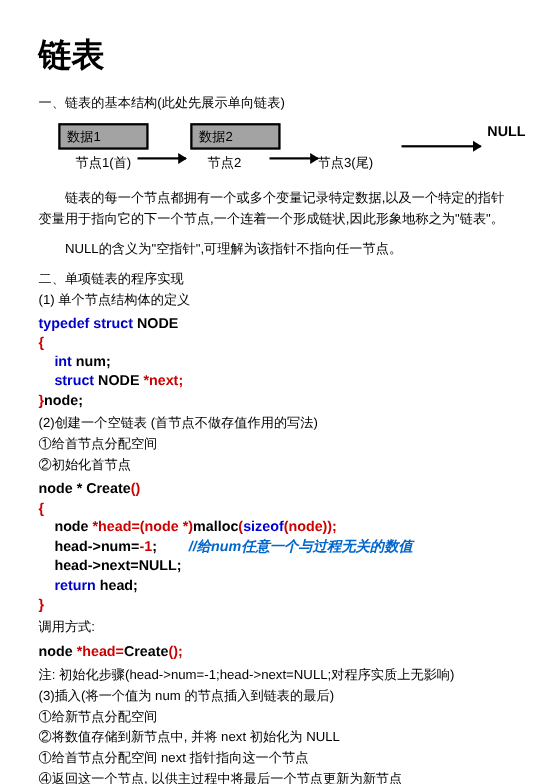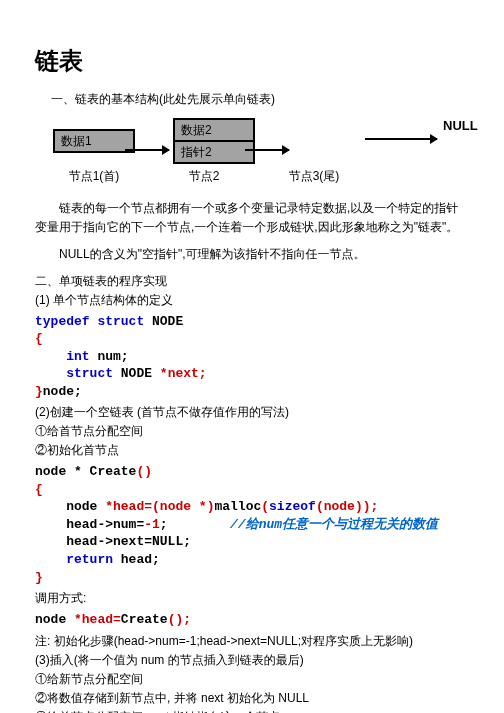--- a/index.html
+++ b/index.html
@@ -6,27 +6,27 @@
     margin: 0;
     padding: 30px 35px;
     font-family: "Microsoft YaHei", "SimSun", sans-serif;
     font-size: 12px;
     color: #000;
     width: 504px;
     box-sizing: border-box;
     background: #fff;
   }
   h1 {
-    font-size: 24px;
+    font-size: 30px;
     font-weight: bold;
-    margin: 15px 0 14px 0;
+    margin: 0 0 14px 0;
   }
   .section-label {
     font-size: 12px;
-    margin: 8px 0 10px 16px;
+    margin: 8px 0 10px 0;
   }
   .diagram {
     margin: 6px 0 14px 0;
     position: relative;
   }
   .nodes-row {
     display: flex;
     align-items: center;
     gap: 38px;
     padding-left: 18px;
@@ -75,21 +75,21 @@
     font-size: 13px;
     font-weight: bold;
   }
   .para {
     font-size: 12px;
     line-height: 1.6;
     margin: 8px 0;
     text-indent: 2em;
   }
   .code {
-    font-family: Liberation Mono, monospace;
+    font-family: Liberation Sans, sans-serif;
     font-size: 13px;
     line-height: 1.35;
     white-space: pre;
     margin: 4px 0;
   }
   .kw { color: #0000cc; font-weight: bold; }
   .red { color: #cc0000; font-weight: bold; }
   .bold { font-weight: bold; }
   .comment { color: #0066cc; font-style: italic; font-weight: bold; text-align: center;}
   .small-line { font-size: 12px; margin: 2px 0; }
@@ -101,21 +101,20 @@
 
 <div class="section-label">一、链表的基本结构(此处先展示单向链表)</div>
 
 <div class="diagram">
   <div class="nodes-row">
     <div class="ll-node">
       <div class="ll-cell">数据1</div>
     </div>
     <div class="ll-node">
       <div class="ll-cell">数据2</div>
-      <div class="ll-cell">指针2</div>
     </div>
   </div>
   <div class="arrow" style="left:90px; top:31px; width:44px;"></div>
   <div class="arrow" style="left:210px; top:31px; width:44px;"></div>
   <div class="arrow" style="left:330px; top:20px; width:72px;"></div>
   <div class="null-text" style="left:408px; top:0;">NULL</div>
   <div class="node-labels">
     <div class="node-label">节点1(首)</div>
     <div class="node-label">节点2</div>
     <div class="node-label">节点3(尾)</div>

